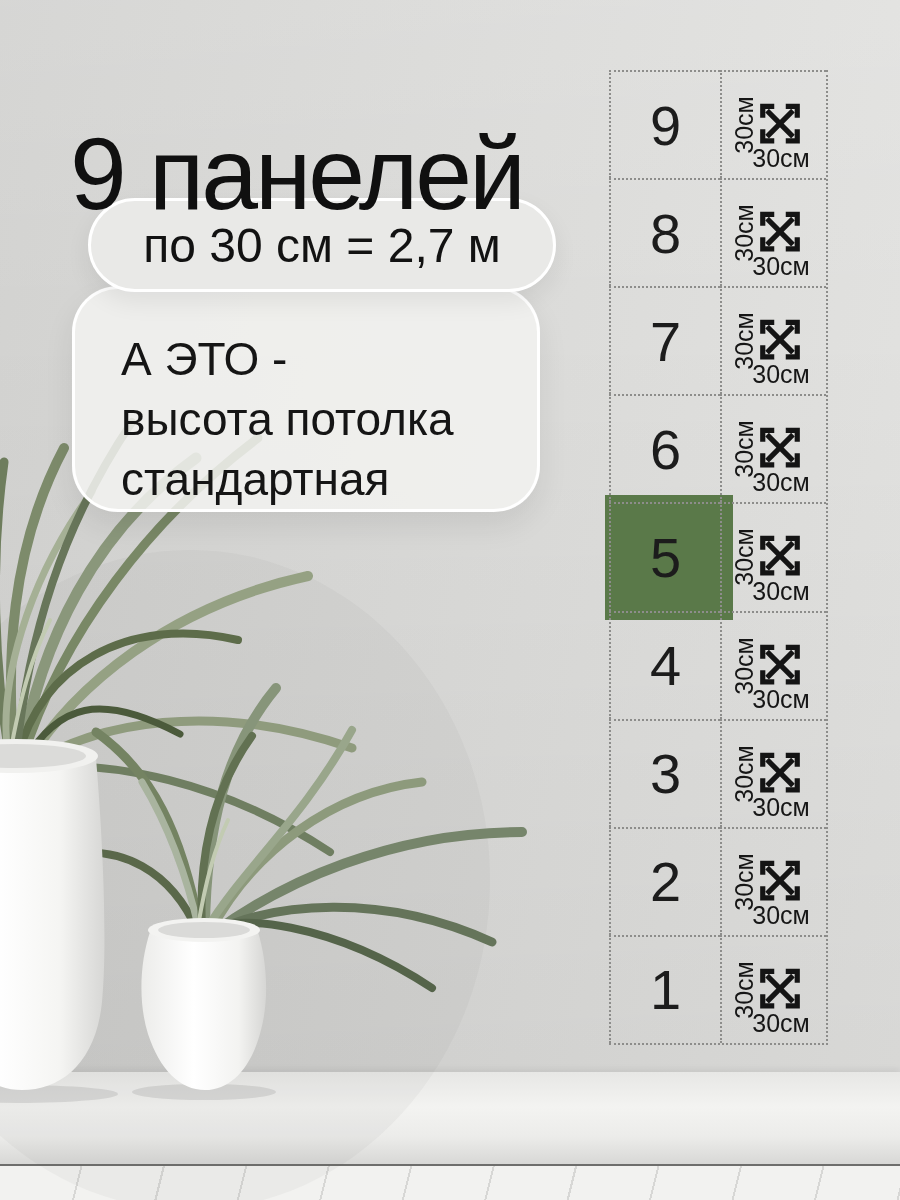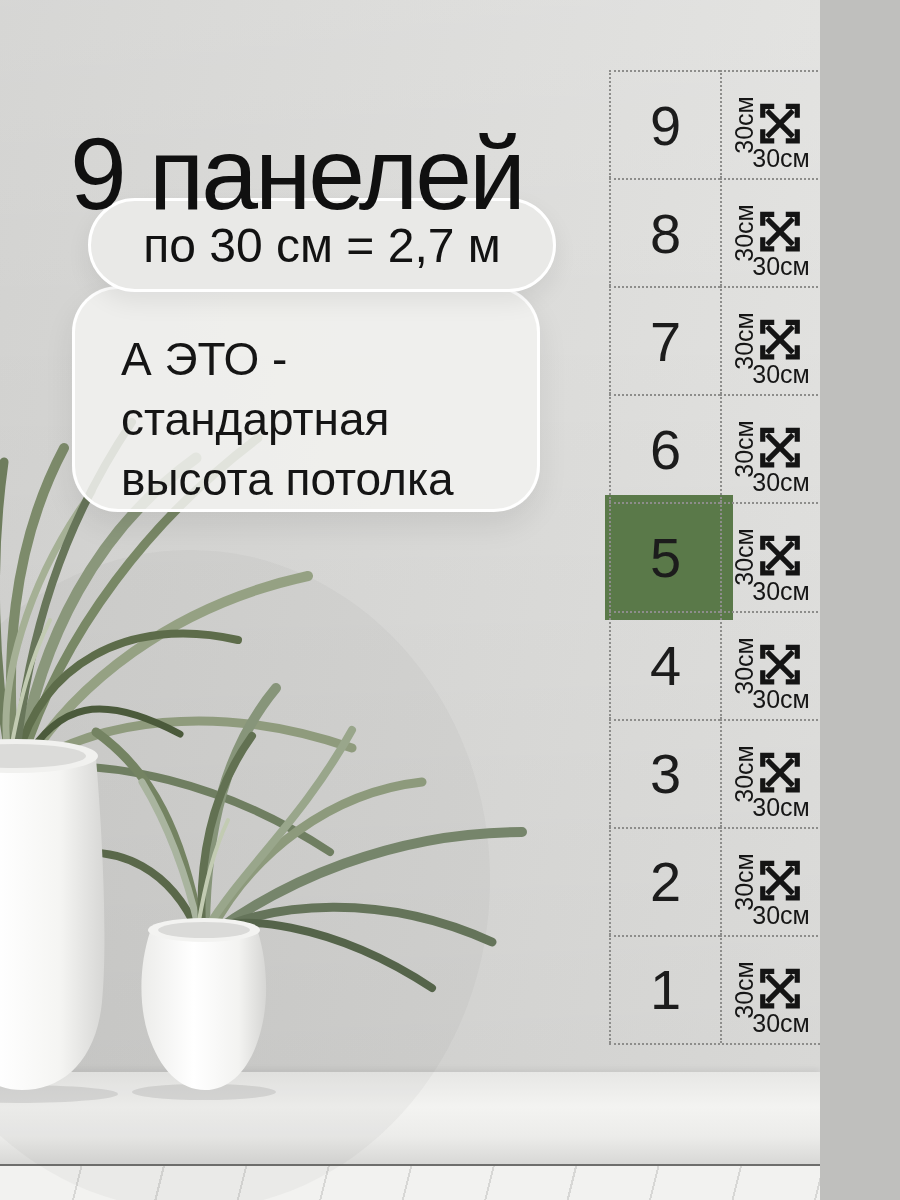--- a/index.html
+++ b/index.html
@@ -1,17 +1,17 @@
 <!DOCTYPE html>
 <html style="--highlight: #5a7949; --dots: #8d8d8b;"><head>
 <meta charset="utf-8">
 <style>
   html,body{margin:0;padding:0;background:#bfbfbd;}
   .stage{
-    position:relative; width:820px; height:1200px; overflow:hidden;
+    position:relative; width:900px; height:1200px; overflow:hidden;
     font-family:"Liberation Sans", sans-serif; background:#3b82f6;
   }
   
   .wall{
     position:absolute; left:0; top:0; right:0; height:1072px;
     background:linear-gradient(100deg,#d2d2d0 0%,#d9d9d7 40%,#e3e3e1 100%);
   }
   .wall::after{
     content:""; position:absolute; inset:0;
     background:linear-gradient(180deg,rgba(255,255,255,0.10) 0%,rgba(0,0,0,0) 30%,rgba(0,0,0,0.05) 100%);
@@ -143,22 +143,22 @@
       <path d="M150 532 C 140 562 138 602 148 634 C 160 670 180 690 205 690 C 232 690 252 666 261 630 C 270 596 266 558 258 532 Z" fill="url(#vaseR)"></path>
       <ellipse cx="204" cy="530" rx="56" ry="12" fill="#f3f3f1"></ellipse>
       <ellipse cx="204" cy="530" rx="46" ry="8" fill="#dadad8"></ellipse>
     </g>
   </svg>
 
   <h1 class="title">9 панелей</h1>
 
   <div class="note-card">
     <div>А ЭТО -</div>
+    <div>высота потолка</div>
     <div>стандартная</div>
-    <div>высота потолка</div>
   </div>
   <div class="pill">по 30 см = 2,7 м</div>
 
   <div class="panel-grid">
     <div class="row">
       <div class="cell num-cell">
         <span class="num">9</span>
       </div>
       <div class="cell size-cell">
         <span class="vlabel">30см</span>

